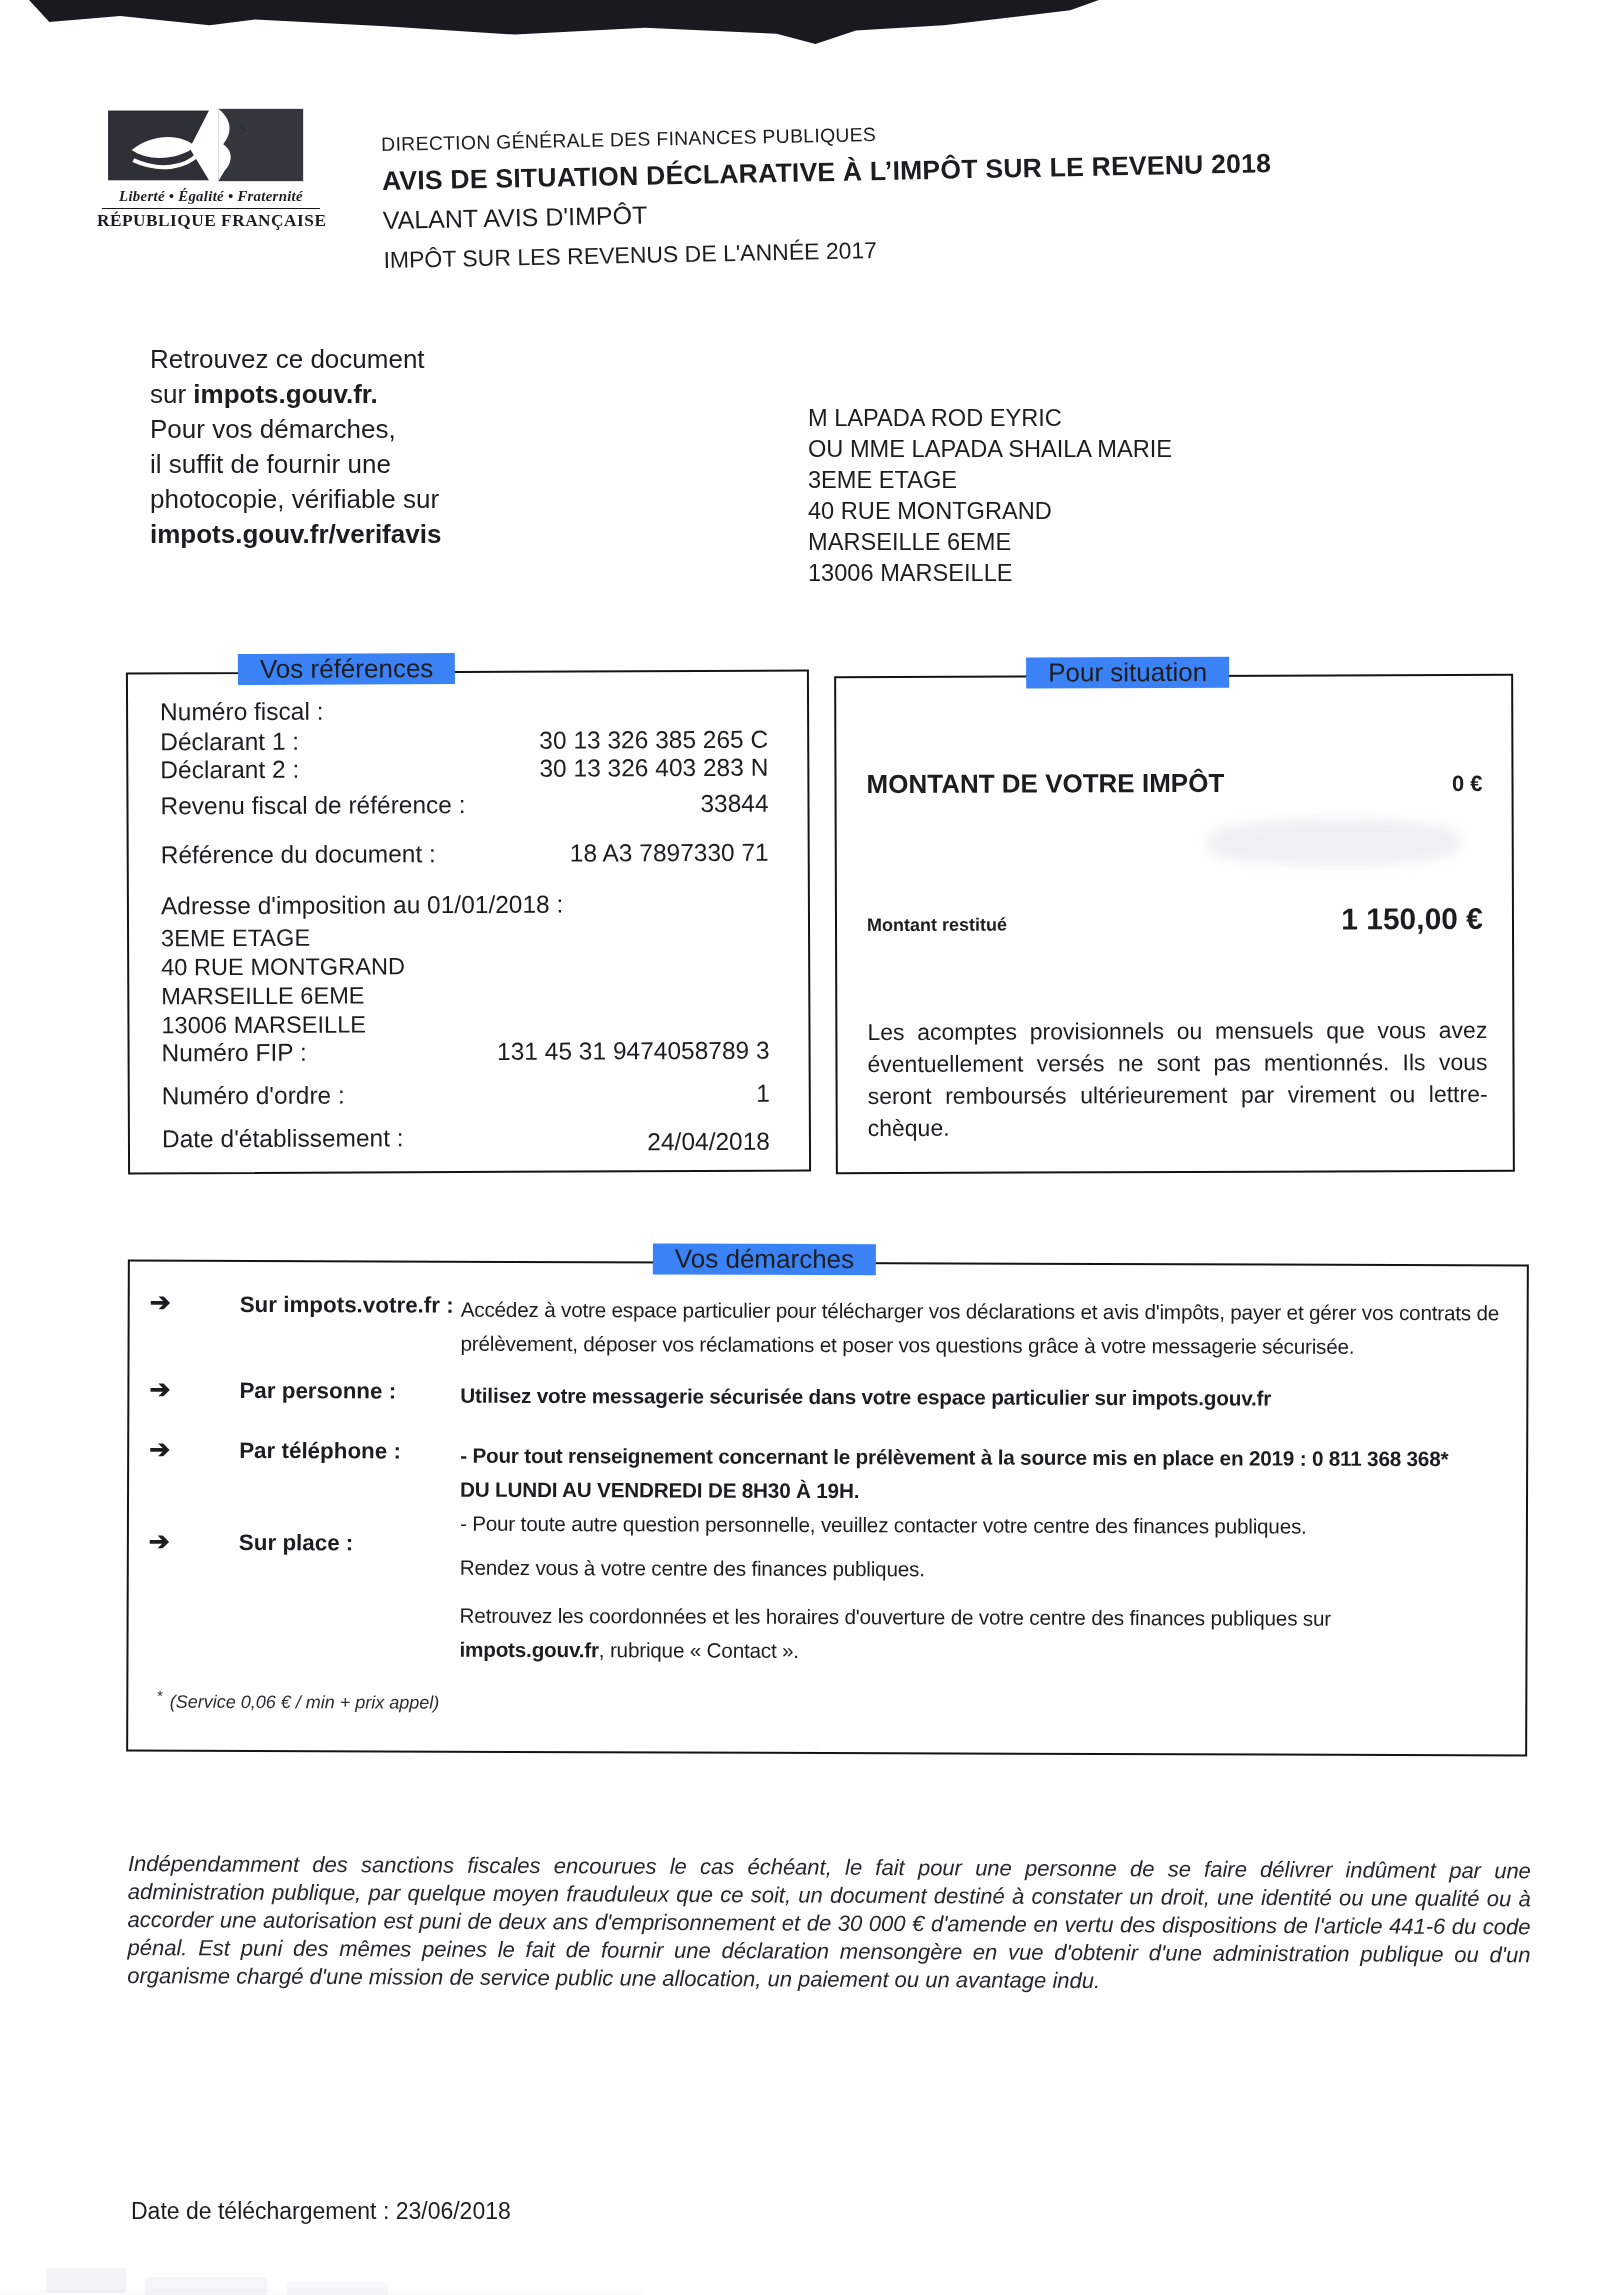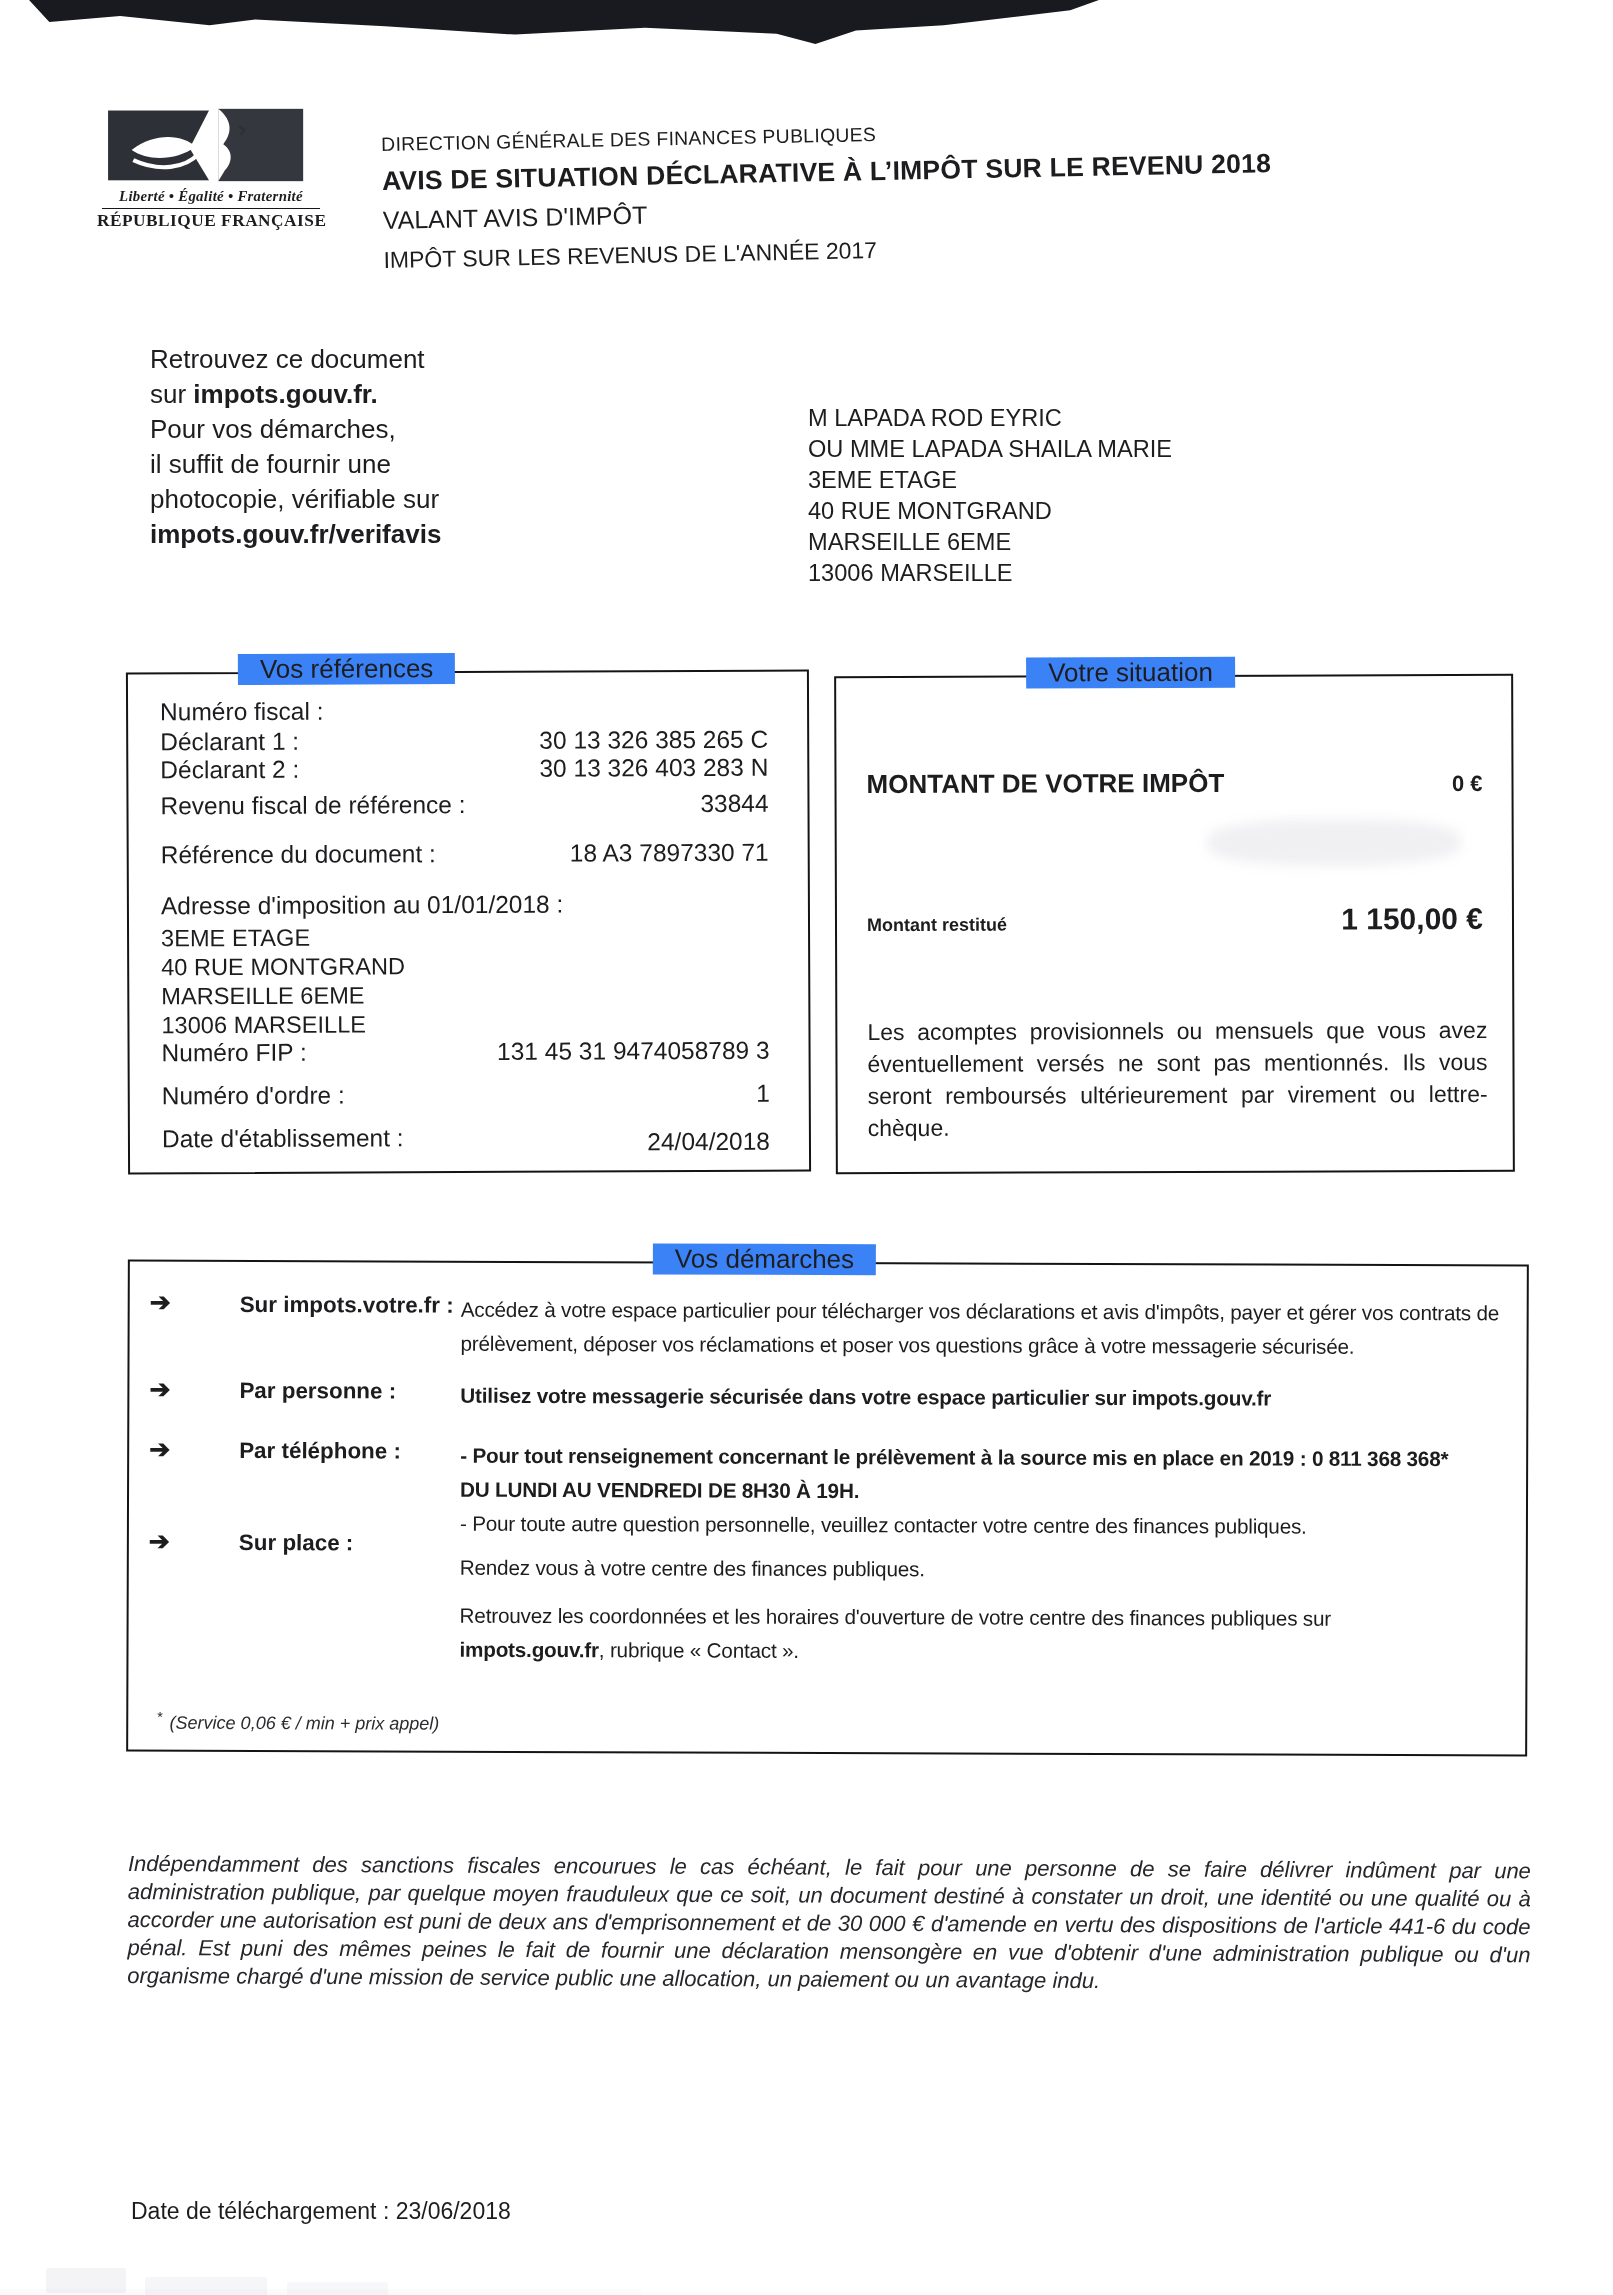--- a/index.html
+++ b/index.html
@@ -44,21 +44,21 @@
   .s-note { position:absolute; left:30px; width:620px; font-size:23px; line-height:32px;
     text-align:justify; }
   
   .dem { left:127px; top:1262px; width:1397px; height:488px; transform:rotate(.2deg); }
   .dem .box-title { left:523px; }
   .d-row { position:absolute; left:0; right:0; }
   .d-arrow { position:absolute; left:20px; top:-3.4px; font-size:25px; font-weight:bold; }
   .d-label { position:absolute; left:110px; width:218px; font-size:22.4px; font-weight:bold; }
   .d-text { position:absolute; left:331px; width:1057px; font-size:20.7px;
     line-height:34px; letter-spacing:-0.2px; }
-  .footnote { position:absolute; left:29px; bottom:16px; font-style:italic; font-size:18px;
+  .footnote { position:absolute; left:29px; bottom:37px; font-style:italic; font-size:18px;
     color:#2c2c30; }
   .footnote sup { font-size:14.3px; margin-right:6.8px; font-style:normal; }
   
   .legal { position:absolute; left:128px; top:1850px; width:1403px; font-style:italic;
     font-size:22px; line-height:28px; text-align:justify; color:#26262b;
     transform:rotate(.3deg); transform-origin:left top; }
   .download { position:absolute; left:131px; top:2198px; font-size:23px; }
 </style>
 </head>
 <body>
@@ -147,21 +147,21 @@
       <span>Numéro d'ordre :</span>
       <span>1</span>
     </div>
     <div class="r-row" style="top:451px">
       <span>Date d'établissement :</span>
       <span style="margin-top:5px">24/04/2018</span>
     </div>
   </div>
 
   <div class="box situ">
-    <div class="box-title">Votre situation</div>
+    <div class="box-title">Pour situation</div>
     <div class="s-row" style="top:91px">
       <span class="b" style="font-size:26px">MONTANT DE VOTRE IMPÔT</span>
       <span class="b" style="font-size:22px">0 €</span>
     </div>
     <div class="s-row" style="top:226px">
       <span class="b" style="font-size:18px">Montant restitué</span>
       <span class="b" style="font-size:30px">1 150,00 €</span>
     </div>
     <div class="s-note" style="top:338px">Les acomptes provisionnels ou mensuels que vous avez éventuellement versés ne sont pas mentionnés. Ils vous seront remboursés ultérieurement par virement ou lettre-chèque.</div>
     <div class="ghost" style="left:371px; top:143px; width:253px; height:46px;"></div>

